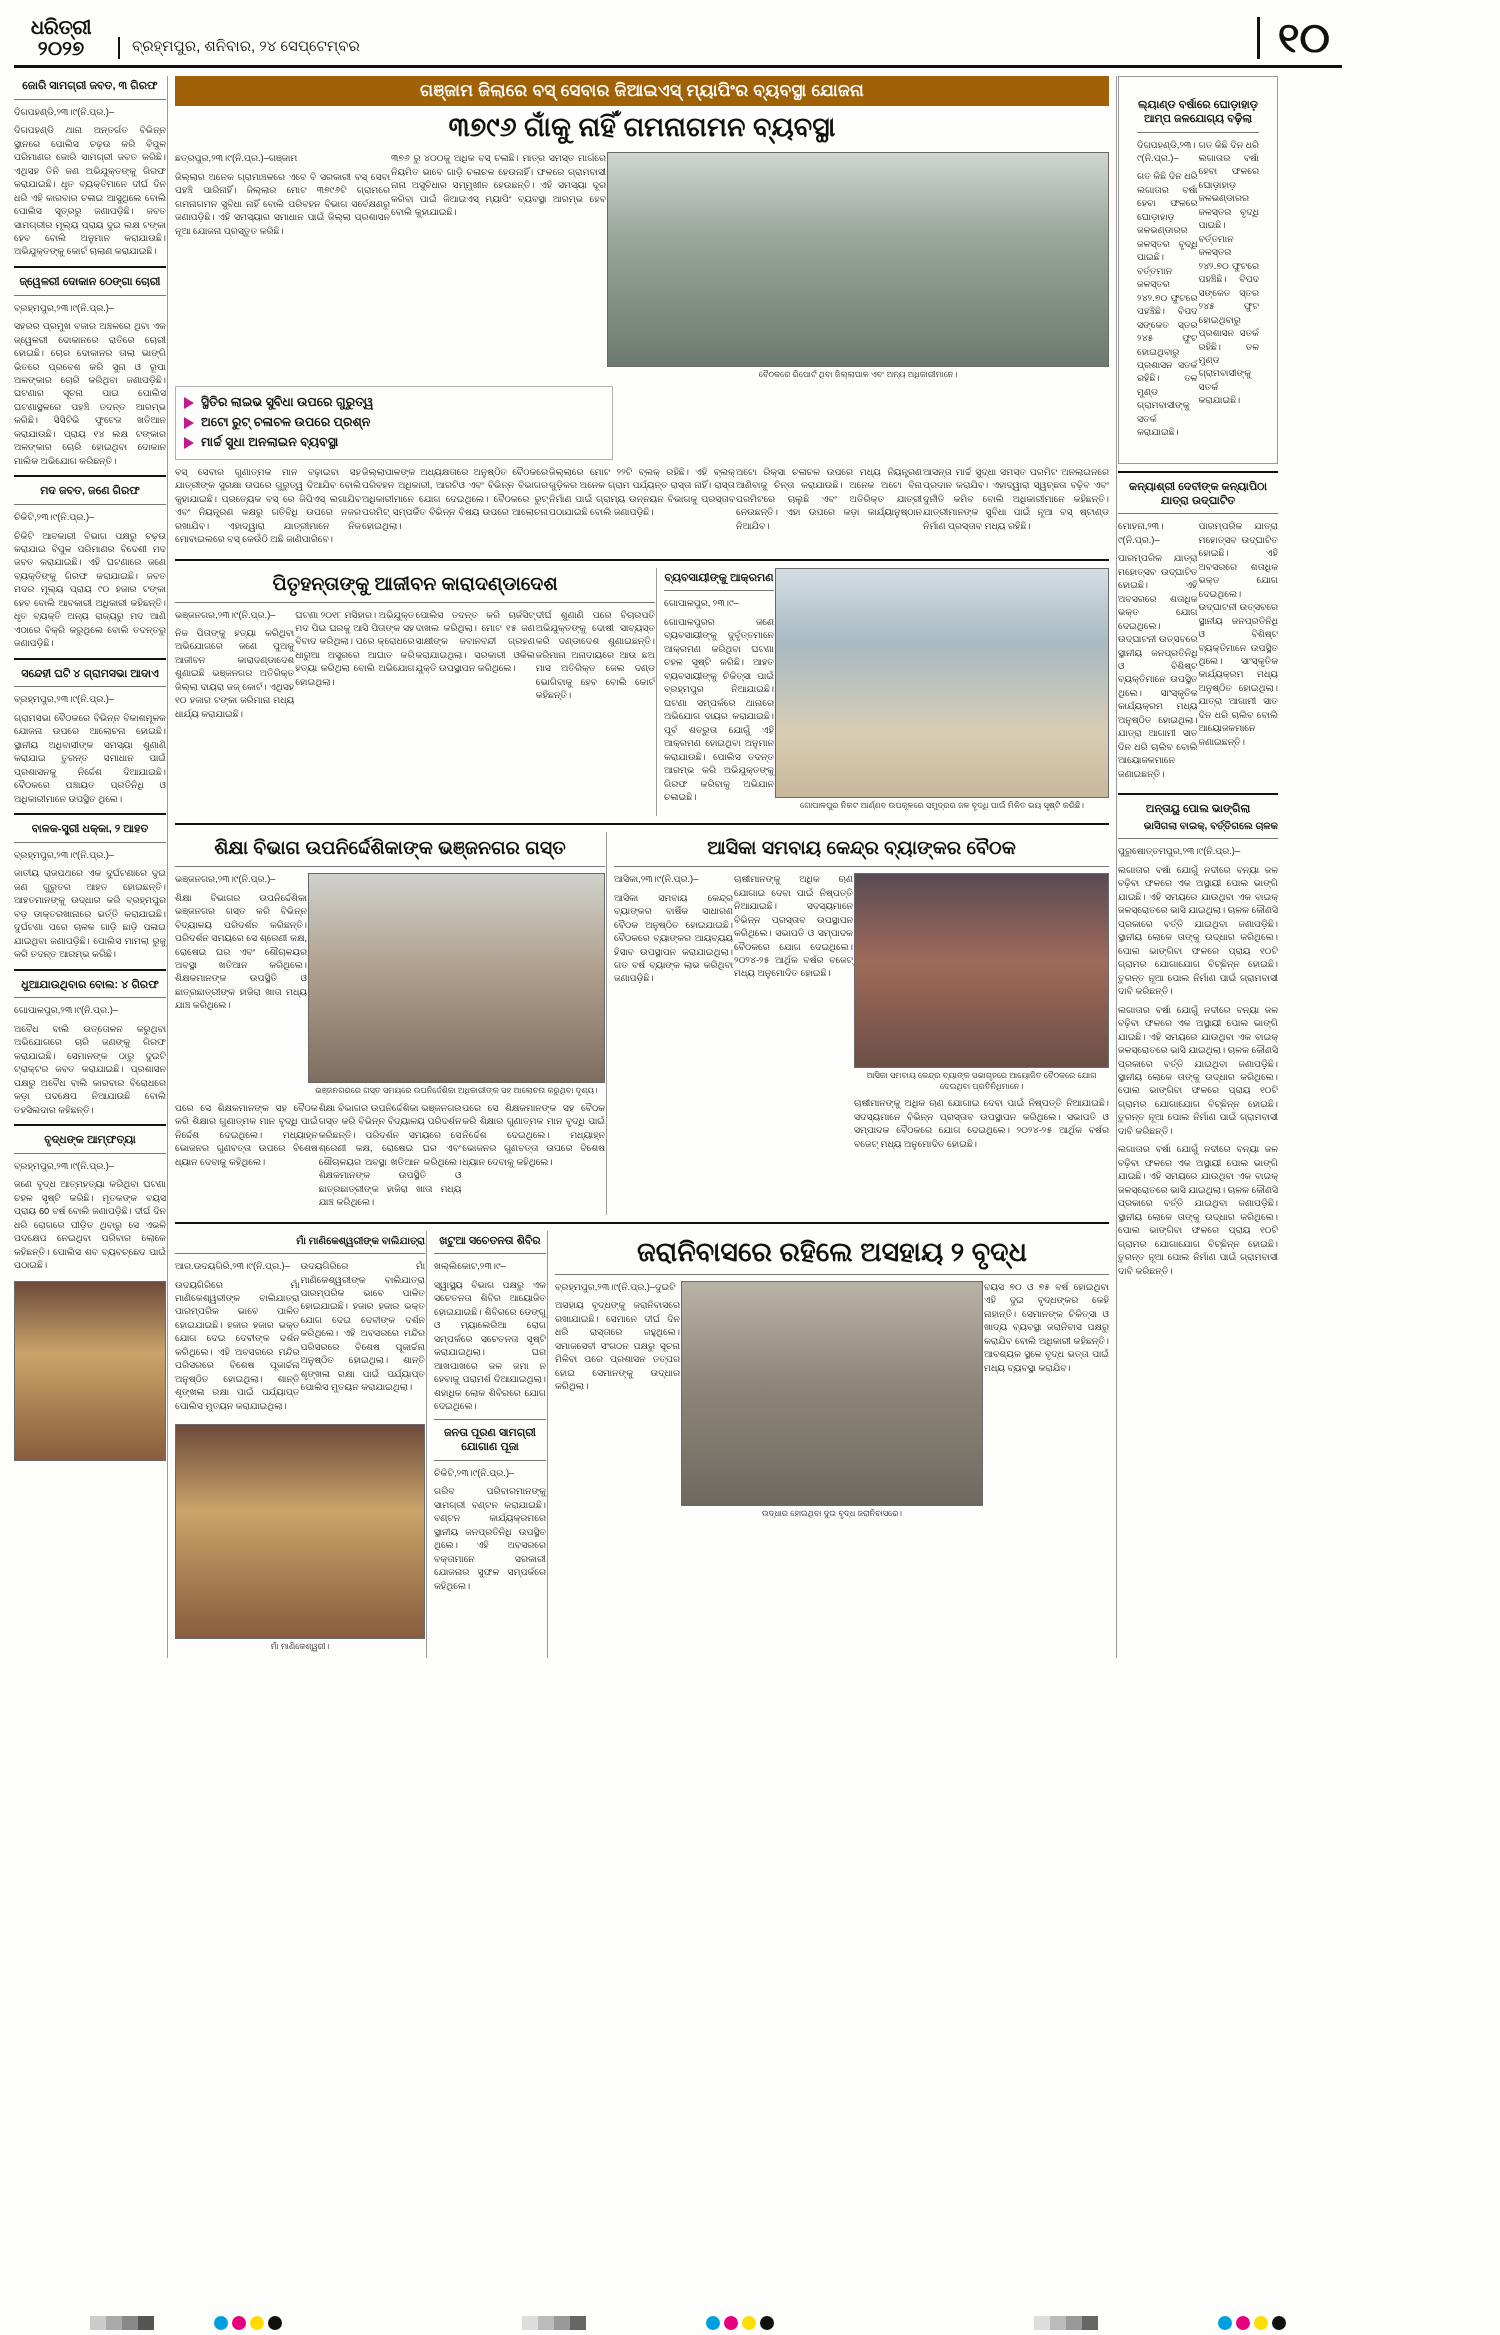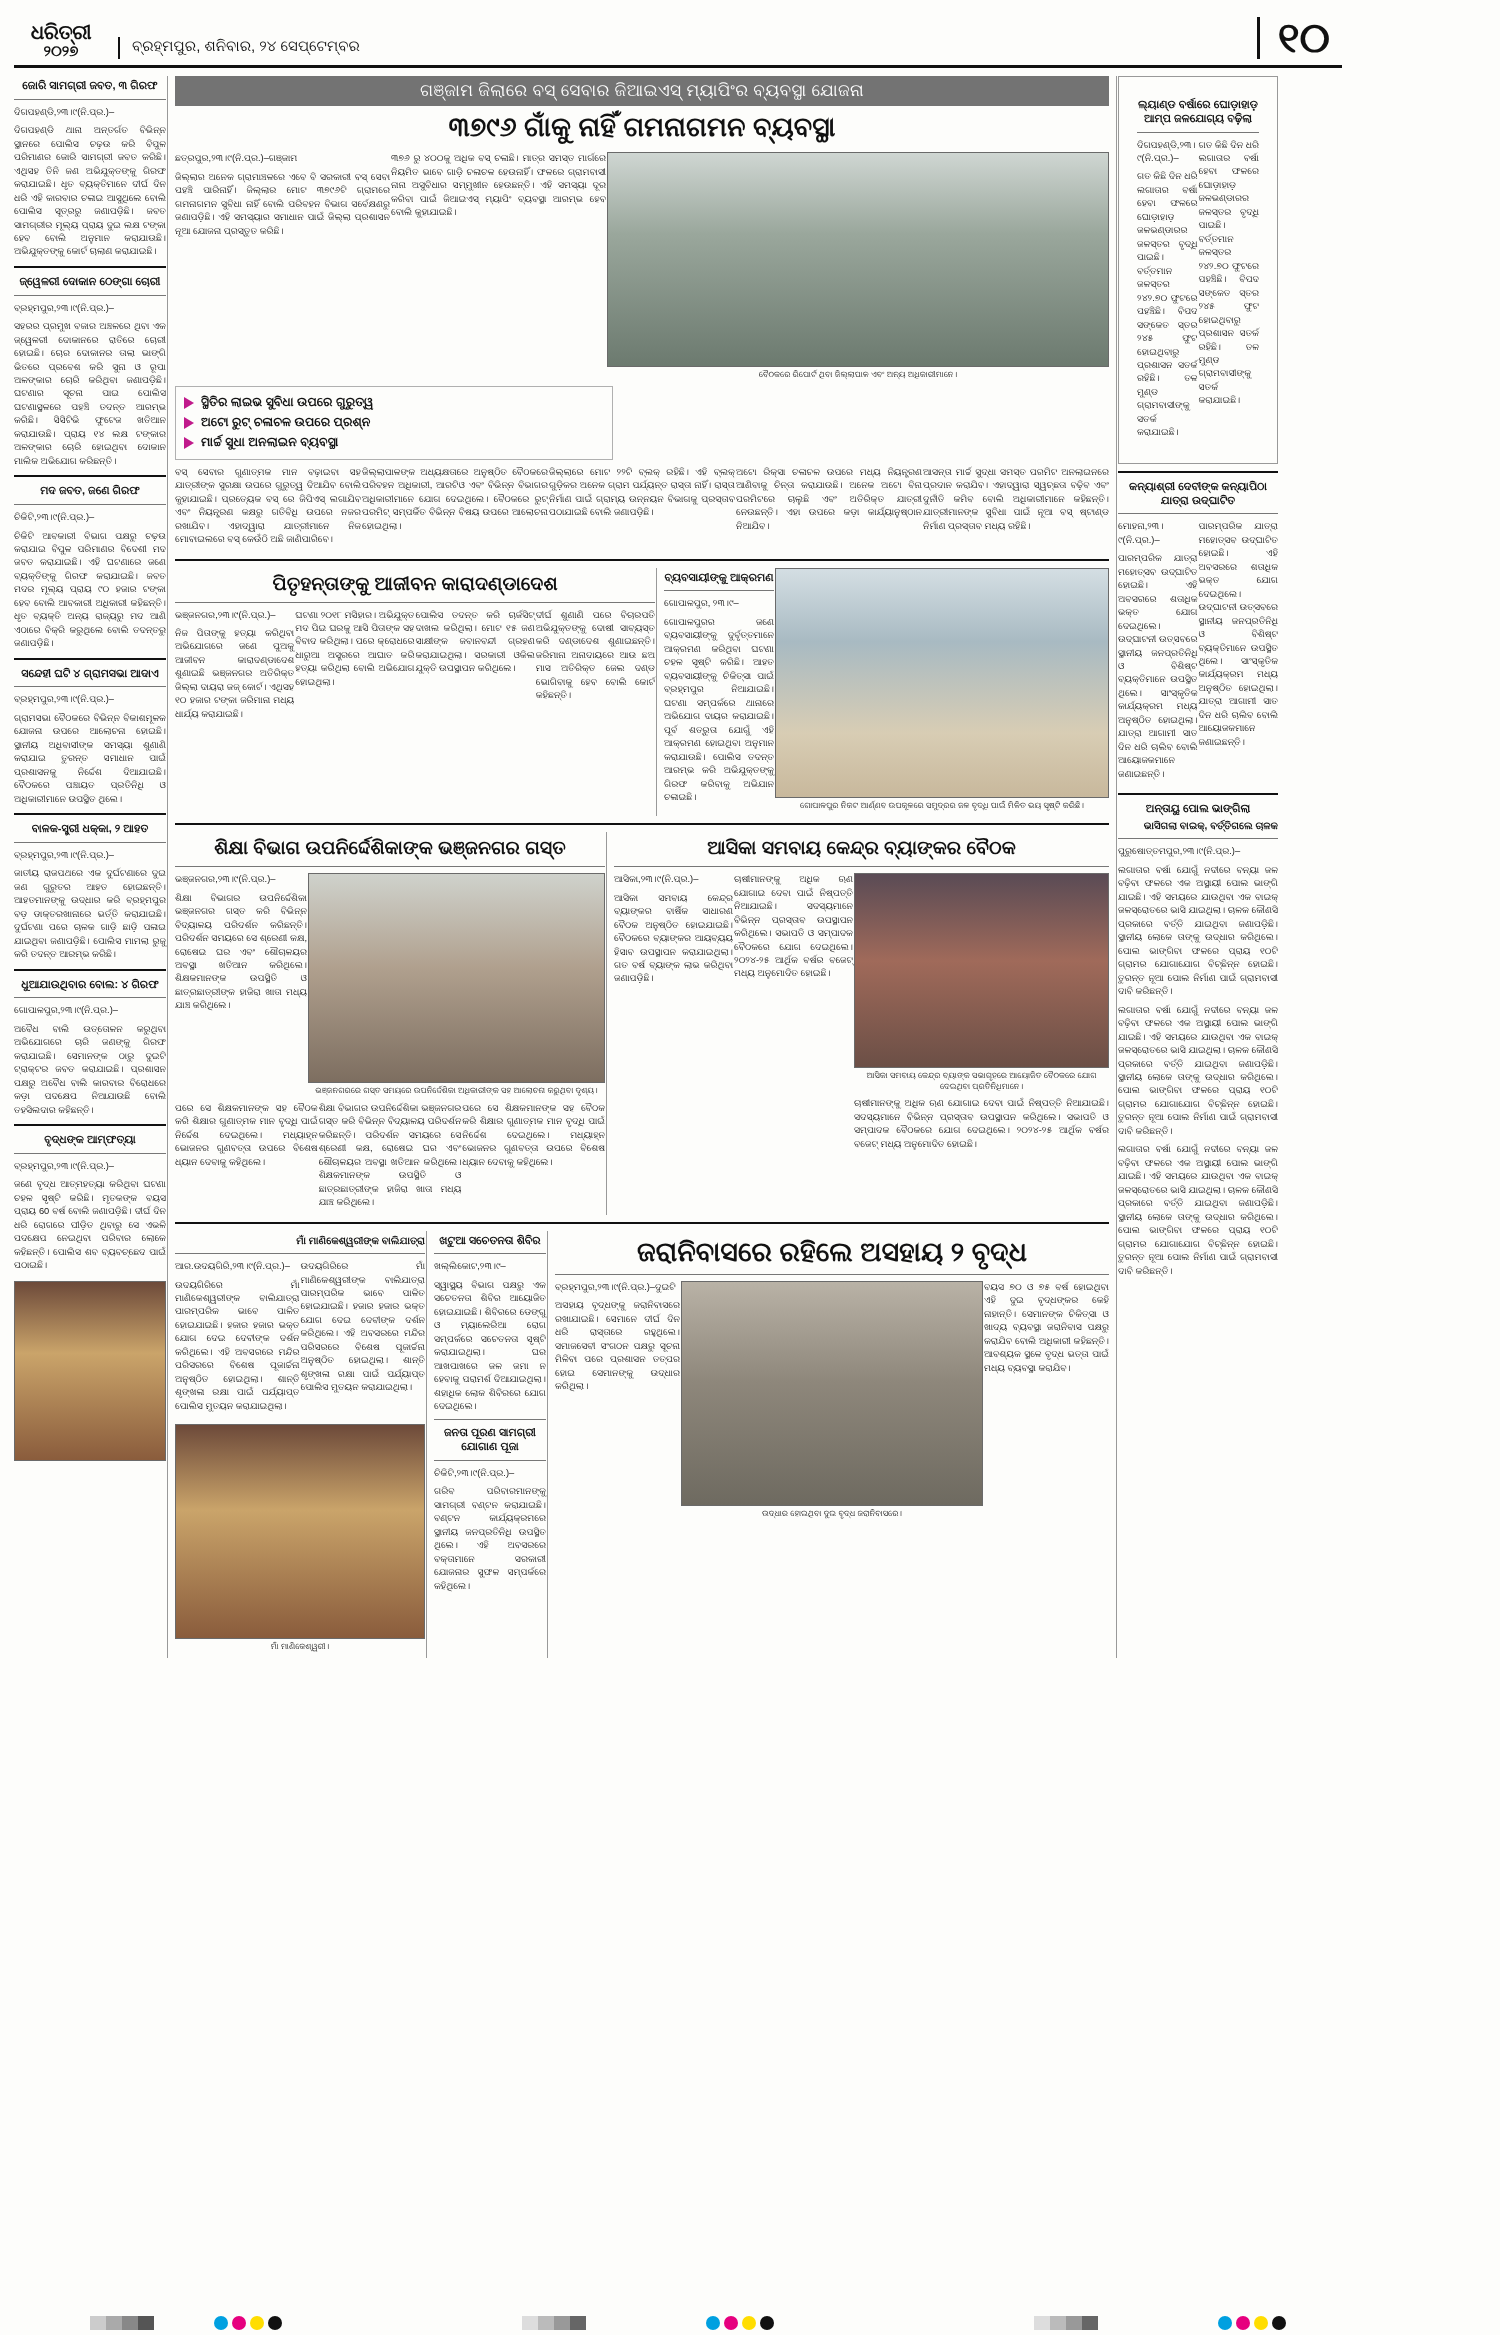--- a/index.html
+++ b/index.html
@@ -16,21 +16,21 @@
 
   
   .masthead {
     display:flex; align-items:flex-end; gap:14px;
     border-bottom:3px solid #111;
     padding:10px 4px 6px 4px;
     height:68px;
   }
   .logo-box { width:86px; text-align:center; line-height:1.05; }
   .logo-title { font-size:20px; font-weight:bold; letter-spacing:-0.5px; }
-  .logo-sub { font-size:15px; font-weight:bold; }
+  .logo-sub { font-size:20px; font-weight:bold; }
   .masthead-date {
     flex:1; font-size:15px; padding-bottom:4px; border-left:2px solid #111; padding-left:12px;
   }
   .page-no { font-size:42px; font-weight:bold; border-left:3px solid #111; padding:0 8px 0 18px; line-height:1; }
 
   
   .cols { display:flex; gap:1px; }
   .col { flex:1; }
   .rule-l { border-left:1px solid #999; padding-left:7px; }
   .rule-r { border-right:1px solid #999; padding-right:7px; }
@@ -47,21 +47,21 @@
   h3.hl-s {
     font-size:19px; font-weight:bold; text-align:center; margin:5px 0 6px 0; line-height:1.2;
   }
   h4.hl-xs {
     font-size:10px; font-weight:bold; text-align:right; margin:4px 0 5px 0; line-height:1.25;
   }
   h5.hl-xxs {
     font-size:11px; font-weight:bold; text-align:center; margin:3px 0 4px 0; line-height:1.25;
   }
   .kicker {
-    background:#737373; color:#fff; font-size:17px; font-weight:normal;
+    background:#a16207; color:#fff; font-size:17px; font-weight:bold;
     text-align:center; padding:5px 6px; letter-spacing:0.3px; line-height:1.2;
   }
   .divider { border-top:1px solid #777; margin:6px 0; }
   .thickdiv { border-top:2px solid #111; margin:7px 0; }
 
   .photo {
     width:100%;
     background:linear-gradient(160deg,#b9c3c9,#8d9aa3 45%,#6f7c86);
     position:relative; overflow:hidden;
     border:1px solid #6a6a6a;

